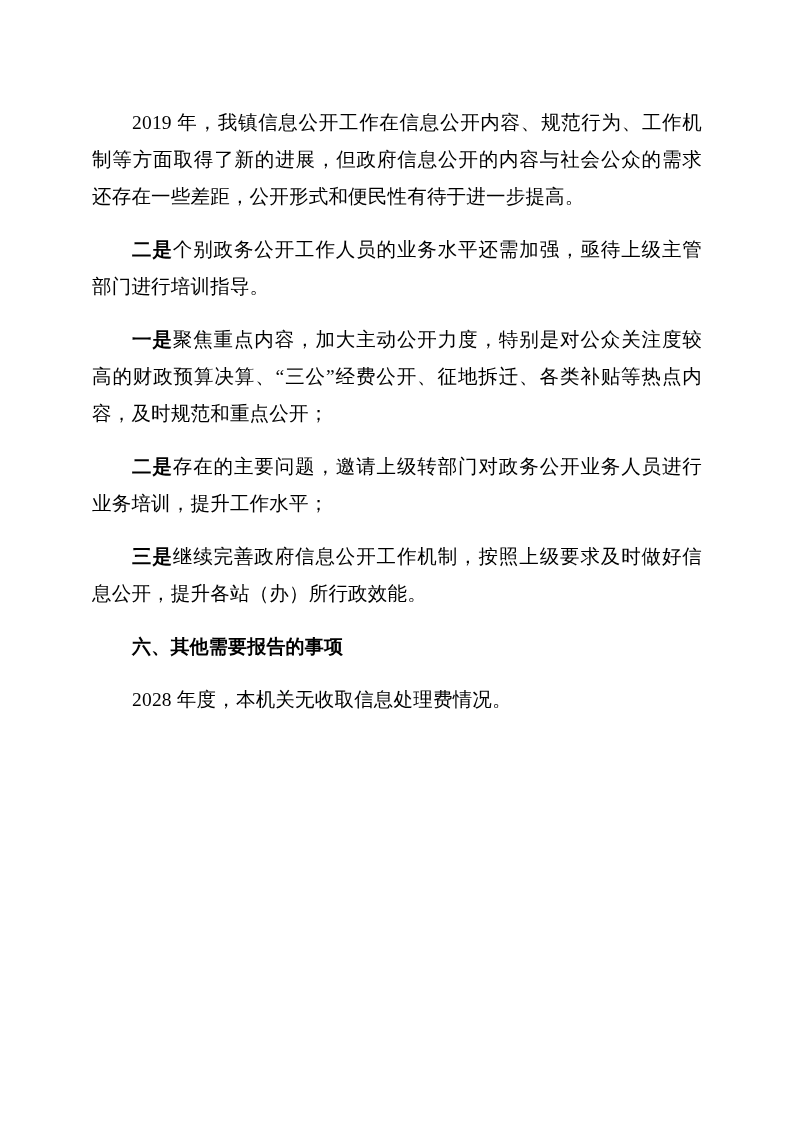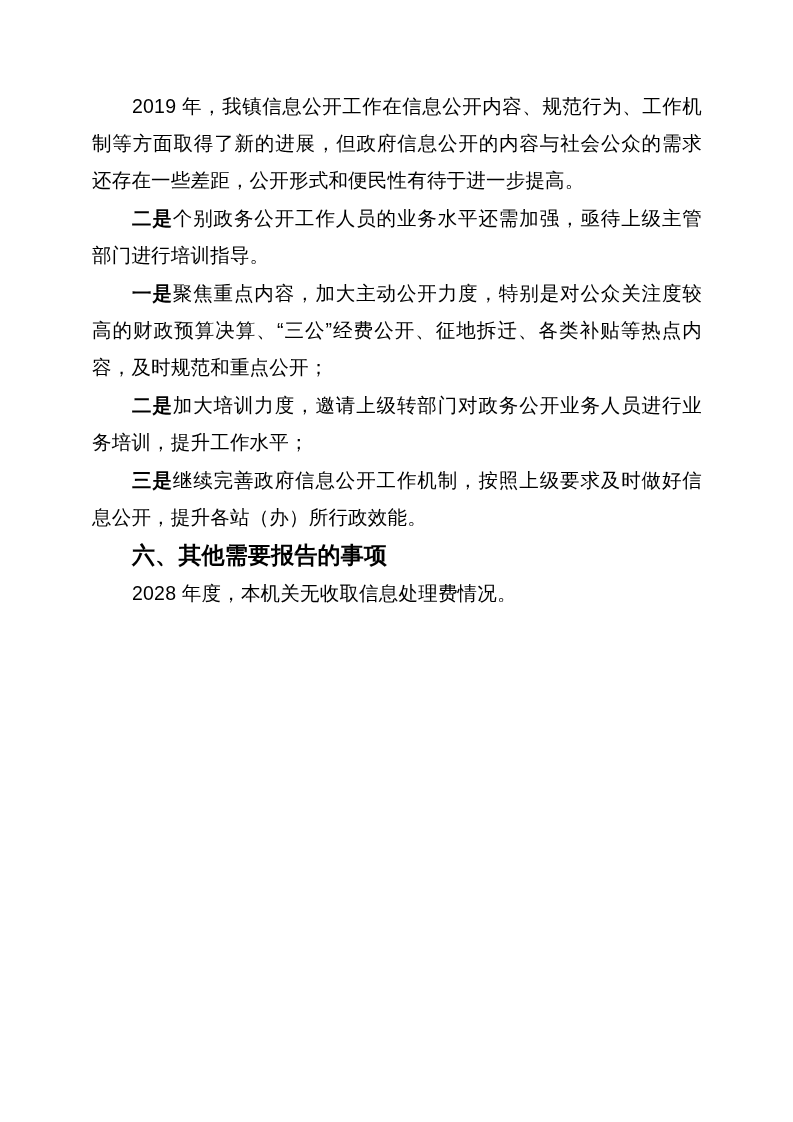--- a/index.html
+++ b/index.html
@@ -23,58 +23,58 @@
     height: 1122px;
     background: #ffffff;
   }
   .content {
     position: absolute;
     left: 92px;
     top: 88px;
     width: 610px;
   }
   p {
-    margin: 0 0 1px 0;
+    margin: 16px 0 1px 0;
     font-size: 19.5px;
     line-height: 37px;
     text-align: justify;
     text-justify: inter-ideograph;
     letter-spacing: 0.2px;
-    font-family: Liberation Sans, sans-serif;
+    font-family: Liberation Serif, serif;
   }
   .indent {
     text-indent: 40px;
   }
   .bold {
     font-weight: bold;
   }
   .lead {
     font-weight: bold;
   }
   .section-head {
     font-weight: bold;
-    font-size: 23px;
+    font-size: 19px;
   }
 </style>
 </head>
 <body>
 
 <div class="page">
   <div class="content">
 
     <p class="indent">2019 年，我镇信息公开工作在信息公开内容、规范行为、工作机制等方面取得了新的进展，但政府信息公开的内容与社会公众的需求还存在一些差距，公开形式和便民性有待于进一步提高。</p>
 
 
 
     <p class="indent"><span class="lead">二是</span><span>个别政务公开工作人员的业务水平还需加强，亟待上级主管部门进行培训指导。</span></p>
 
 
     <p class="indent"><span class="lead">一是</span><span>聚焦重点内容，加大主动公开力度，特别是对公众关注度较高的财政预算决算、“三公”经费公开、征地拆迁、各类补贴等热点内容，及时规范和重点公开；</span></p>
 
-    <p class="indent"><span class="lead">二是</span><span>加大培训力度，邀请上级转部门对政务公开业务人员进行业务培训，提升工作水平；</span></p>
+    <p class="indent"><span class="lead">二是</span><span>存在的主要问题，邀请上级转部门对政务公开业务人员进行业务培训，提升工作水平；</span></p>
 
     <p class="indent"><span class="lead">三是</span><span>继续完善政府信息公开工作机制，按照上级要求及时做好信息公开，提升各站（办）所行政效能。</span></p>
 
     <p class="indent section-head">六、其他需要报告的事项</p>
 
     <p class="indent">2028 年度，本机关无收取信息处理费情况。</p>
 
   </div>
 </div>
 

